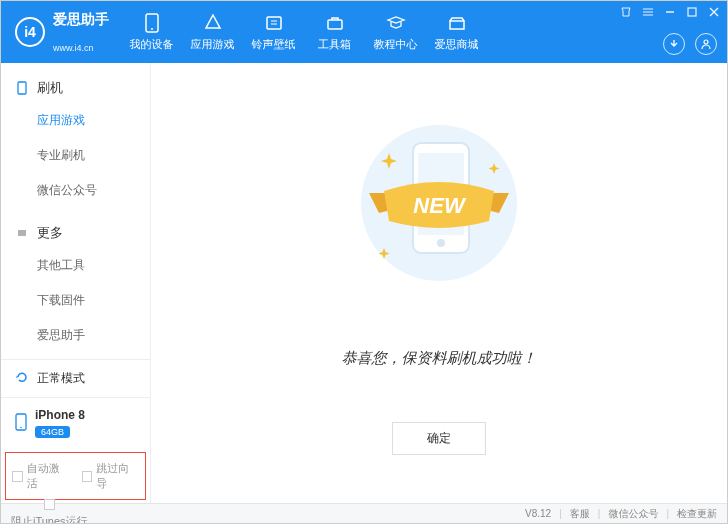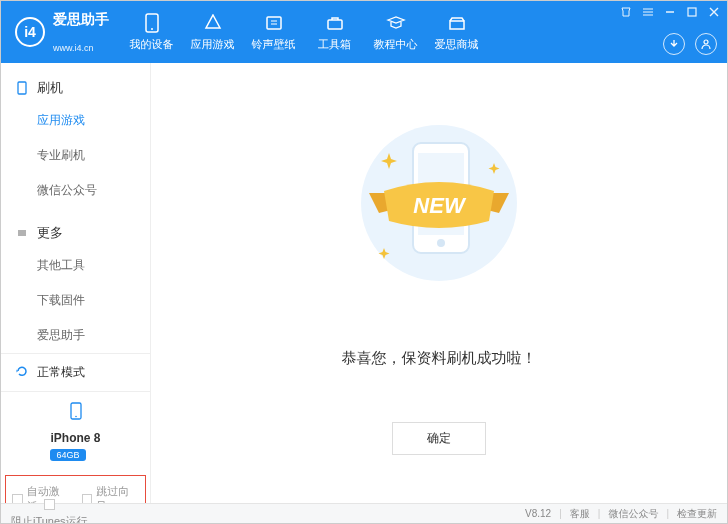--- a/index.html
+++ b/index.html
@@ -32,34 +32,34 @@
   .side-section { padding: 10px 0 0 0;}
   .side-header { display:flex; align-items:center; padding: 6px 14px; font-size: 13px; color:#333; gap:8px;}
   .side-header .sh-icon { width:14px;height:14px; display:flex;align-items:center;justify-content:center; color:#1e8bf0; font-size:13px;}
   .side-list { padding-left: 36px; }
   .side-item { padding: 9px 0; font-size: 12px; color:#666; cursor:pointer;}
   .side-item.active { color: #1e8bf0; }
   
   .side-bottom { margin-top:auto; }
   .mode-box, .device-box { border-top:1px solid #eee; padding:10px 14px; display:flex;align-items:center; gap:8px; font-size:12px;}
   .mode-box .mico { color:#1e8bf0; font-size:14px;}
-  .device-box { flex-direction:column; align-items:center;}
+  .device-box { flex-direction:row; align-items:center;}
   .device-box .dico{ color:#1e8bf0; font-size:14px;}
   .device-info { display:flex;flex-direction:column; gap:4px;}
   .device-name { font-weight:bold; font-size:12px;}
   .badge { background:#1e8bf0; color:#fff; font-size:9px; padding:1px 6px; border-radius:3px; width:fit-content;}
   
   .bottom-opts { border:1.5px solid #e74c3c; margin:4px; padding:8px 6px; display:flex; gap:12px; align-items:center;}
   .chk { display:flex;align-items:center; gap:4px; font-size:11px; color:#999; cursor:pointer;}
   .chk-box { width:11px;height:11px;border:1px solid #ccc; background:#fff;}
   
   
   .main { flex:1; display:flex; flex-direction:column; align-items:center; justify-content:flex-start; padding-top:50px; position:relative; background:#fff;gap:36px;}
   .illus { width:200px;height:180px; position:relative; margin-bottom:20px;}
-  .msg { font-size:15px; color:#333; margin-bottom:18px;}
+  .msg { font-size:15px; color:#333; margin-bottom:18px;font-style:italic;}
   .ok-btn { border:1px solid #ddd; background:#fff; padding:7px 34px; font-size:12px; cursor:pointer; color:#333; margin-bottom:14px;}
   .log-link { font-size:11px; color:#999; cursor:pointer;}
   
   
   .footer { position:absolute; bottom:0; left:0; right:0; height:20px; background:#f6f7f8; border-top:1px solid #e5e5e5; display:flex; align-items:center; font-size:10px; color:#888; padding:0 10px;}
   .footer .chk { color:#888;flex-direction:column;}
   .footer-right { margin-left:auto; display:flex;align-items:center; gap:8px;}
   .sep { color:#ccc;}
   .footer-link{cursor:pointer;}
 </style>

